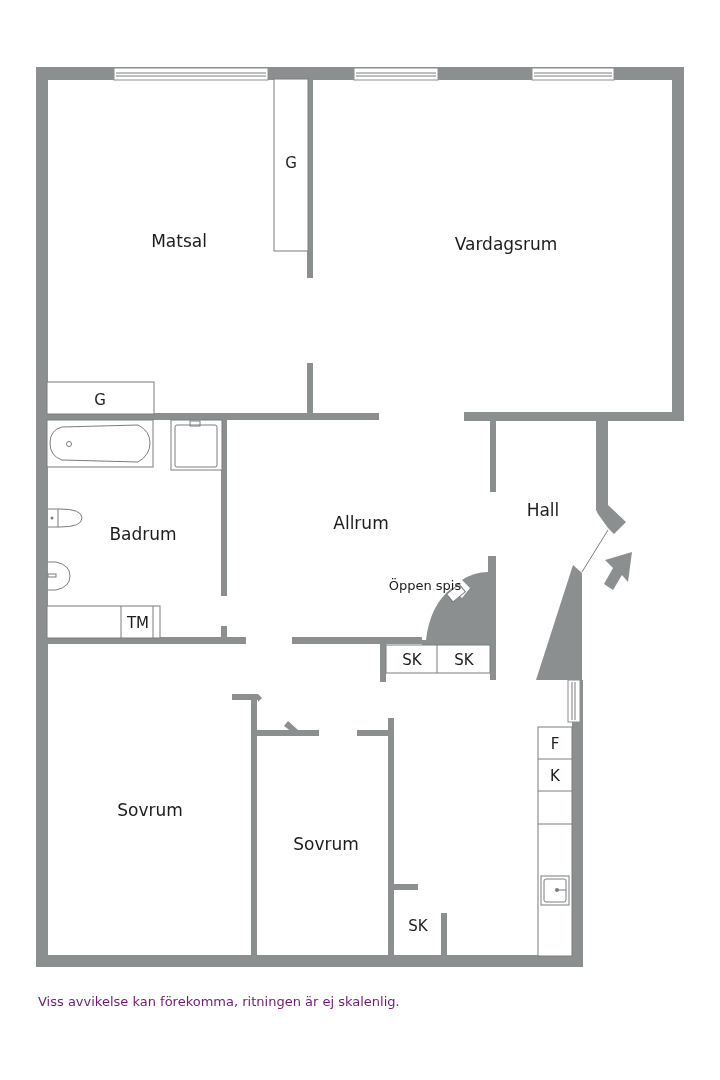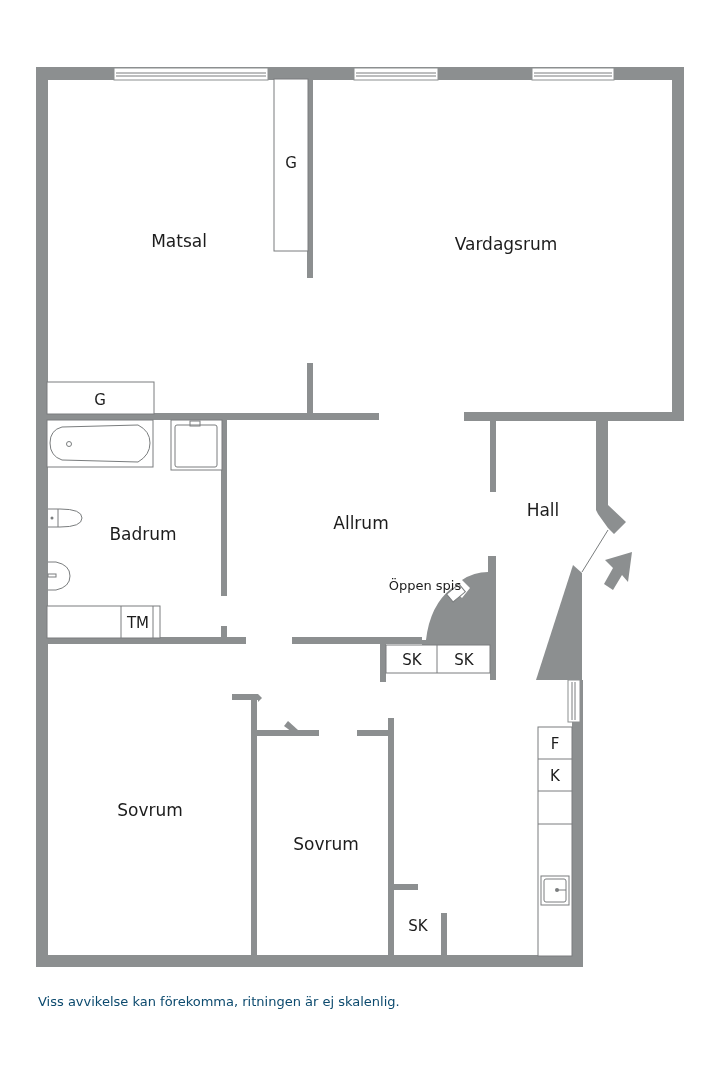--- a/index.html
+++ b/index.html
@@ -8,21 +8,21 @@
     .wall { fill: #8c8f90; }
     .fixture { fill: #ffffff; stroke: #7a7d7e; stroke-width: 1; }
     .thin { fill: none; stroke: #7a7d7e; stroke-width: 1; }
     .win { fill: #ffffff; stroke: #8c8f90; stroke-width: 1; }
     .lbl { fill: #1c1c1c; font-family: "DejaVu Sans", "Liberation Sans", sans-serif; }
     .room { font-size: 17px; }
     .small { font-size: 15px; }
     .tiny { font-size: 13px; }
     .disclaimer {
       position: absolute; left: 38px; top: 994px;
-      font-size: 13px; color: #0c4a6e;
+      font-size: 13px; color: #701a75;
       font-family: "DejaVu Sans", "Liberation Sans", sans-serif;
     }
   </style>
 </head>
 <body>
 
 <svg id="plan" viewBox="0 0 720 1080" xmlns="http://www.w3.org/2000/svg">
 
   <g>
 

